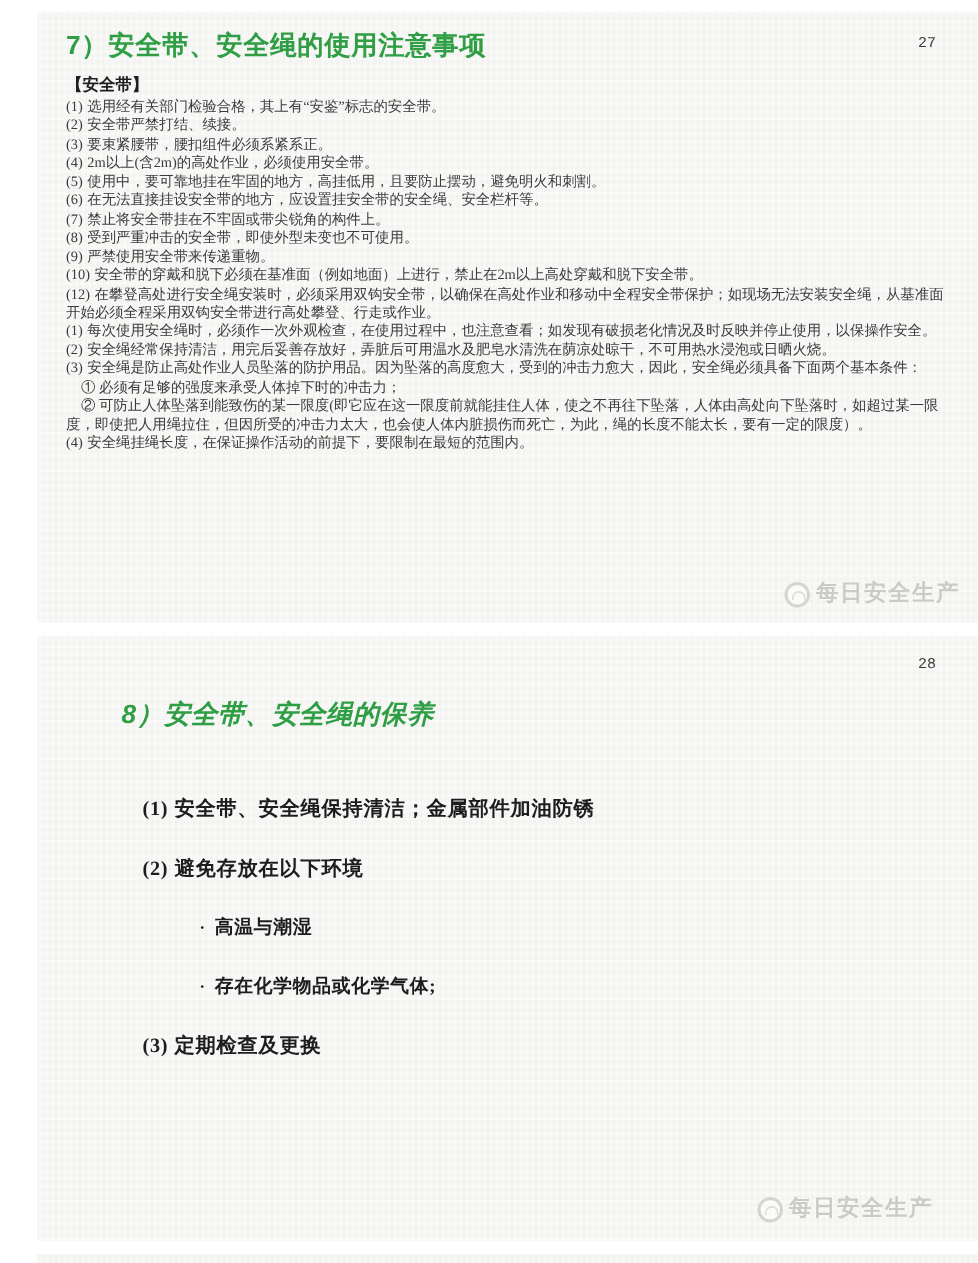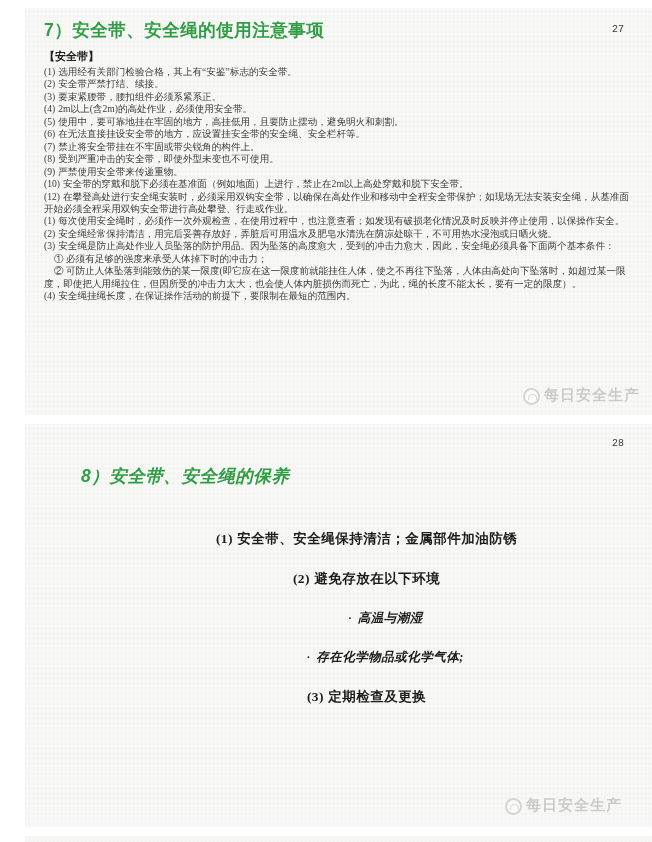--- a/index.html
+++ b/index.html
@@ -28,24 +28,24 @@
   .s-title { color:#2f9e44; font-weight:bold; font-size:17.5px; letter-spacing:0.5px;
     font-family:"Liberation Sans","DejaVu Sans",sans-serif; }
   .slide1 .s-title { margin-bottom:7px; }
   .slide2 .s-title { margin-top:26px; margin-left:26px; margin-bottom:42px;font-style:italic; }
 
   .sec-header { font-weight:bold; color:#1f1f1f; font-size:11px; margin:3px 0 2px 0; }
   .s1-item { font-size:9.6px; line-height:12.45px; color:#3b3b3b; }
   .s1-item .lbl { margin-right:3px; }
   .s1-sub { font-size:9.6px; line-height:12.45px; color:#3b3b3b; text-indent:10px; }
 
-  .s2-body { margin-left:40px;text-align:center; }
+  .s2-body { margin-left:40px; }
   .s2-item { font-size:13.5px; font-weight:bold; color:#1d1d1d; margin-bottom:22px; letter-spacing:0.5px; }
   .s2-item .lbl { margin-right:4px; }
-  .s2-bullets { margin:20px 0 20px 38px;font-style:italic; }
+  .s2-bullets { margin:20px 0 20px 38px; }
   .s2-bullet { font-size:12.5px; font-weight:bold; color:#1d1d1d; margin-bottom:22px; letter-spacing:0.5px; }
   .s2-bullet .dot { margin-right:6px; font-size:11px; }
 
   .wm { position:absolute; display:flex; align-items:flex-end; gap:4px;
     color:#c7c6c2; font-size:15px; font-weight:bold; letter-spacing:1px;
     text-shadow:0 0 1px #ffffff; opacity:0.9;
     font-family:"Liberation Sans","DejaVu Sans",sans-serif; }
   .wm-circle { display:inline-block; width:17px; height:17px; border:2px solid #d2d1cd;
     border-radius:50%; background:rgba(255,255,255,0.5); position:relative; }
   .wm-circle::after { content:""; position:absolute; left:3px; top:4px; width:7px; height:5px;

